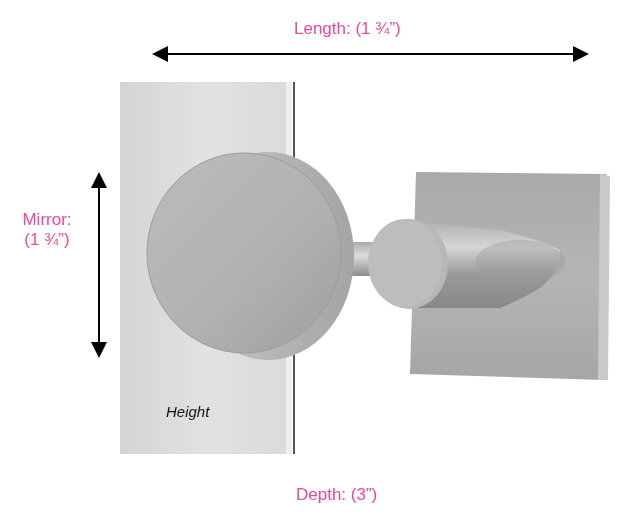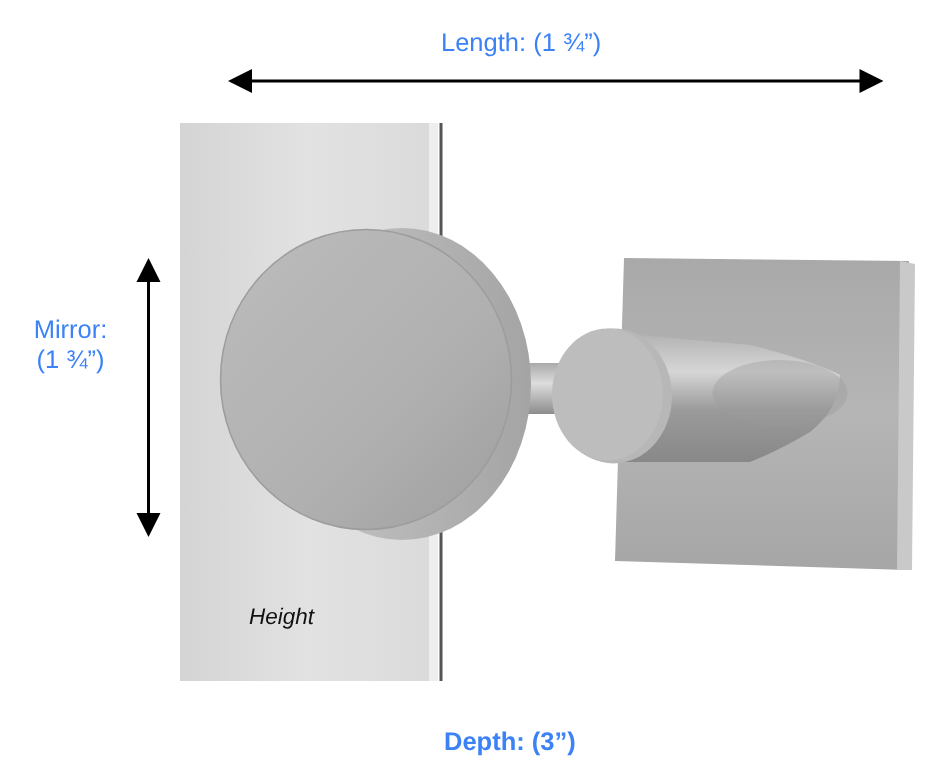--- a/index.html
+++ b/index.html
@@ -1,22 +1,22 @@
 <!DOCTYPE html>
 <html><head>
   <meta charset="utf-8">
   <style>
     html, body { margin: 0; padding: 0; background: #ffffff; }
     body { width: 627px; height: 521px; position: relative; overflow: hidden;
            font-family: "Liberation Sans", sans-serif; color: #111; }
-    .label { position: absolute; font-size: 17px; line-height: 20px; color: #3b82f6; white-space: nowrap; }
+    .label { position: absolute; font-size: 17px; line-height: 20px; color: #ec4899; white-space: nowrap; }
     #length-label { left: 294px; top: 19px; }
     #height-label { left: 4px; top: 210px; text-align: center; width: 86px; }
     #height-label span { display: block; }
-    #depth-label { left: 296px; top: 485px; font-weight: bold; }
+    #depth-label { left: 296px; top: 485px; }
     #mirror-label { position: absolute; left: 166px; top: 403px; font-size: 15px; font-style: italic; color: #111; }
     svg.art { position: absolute; left: 0; top: 0; }
   </style>
 </head>
 <body>
 
 <svg class="art" width="627" height="521" viewBox="0 0 627 521">
   <defs>
     <linearGradient id="mirrorGrad" x1="0" y1="0" x2="1" y2="0">
       <stop offset="0" stop-color="#d4d4d4"></stop>

